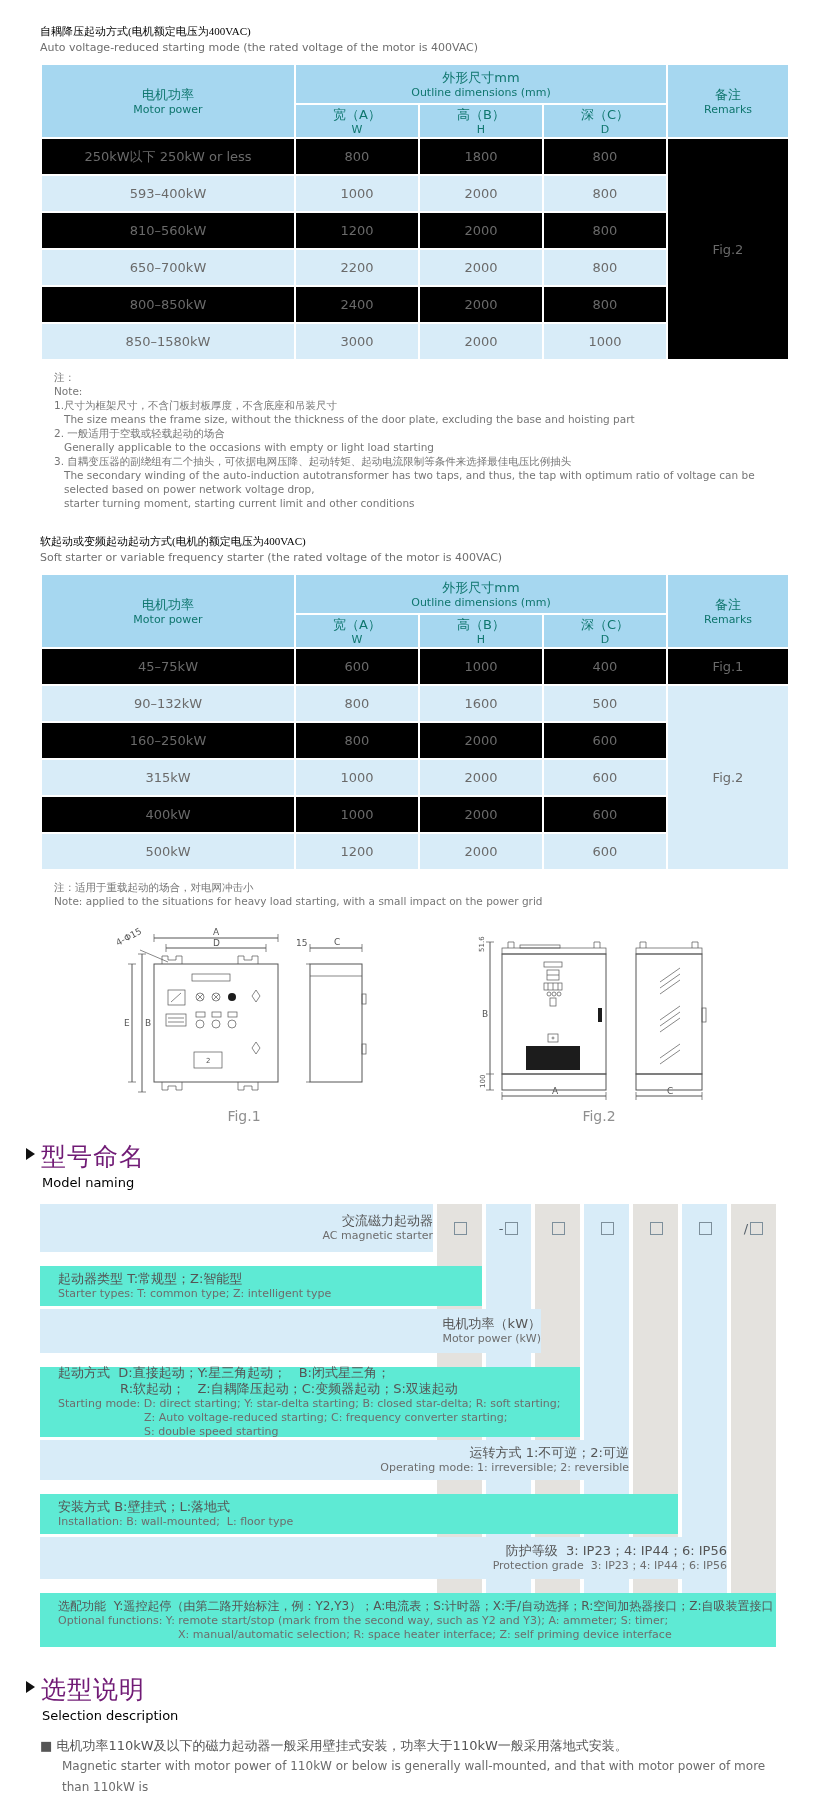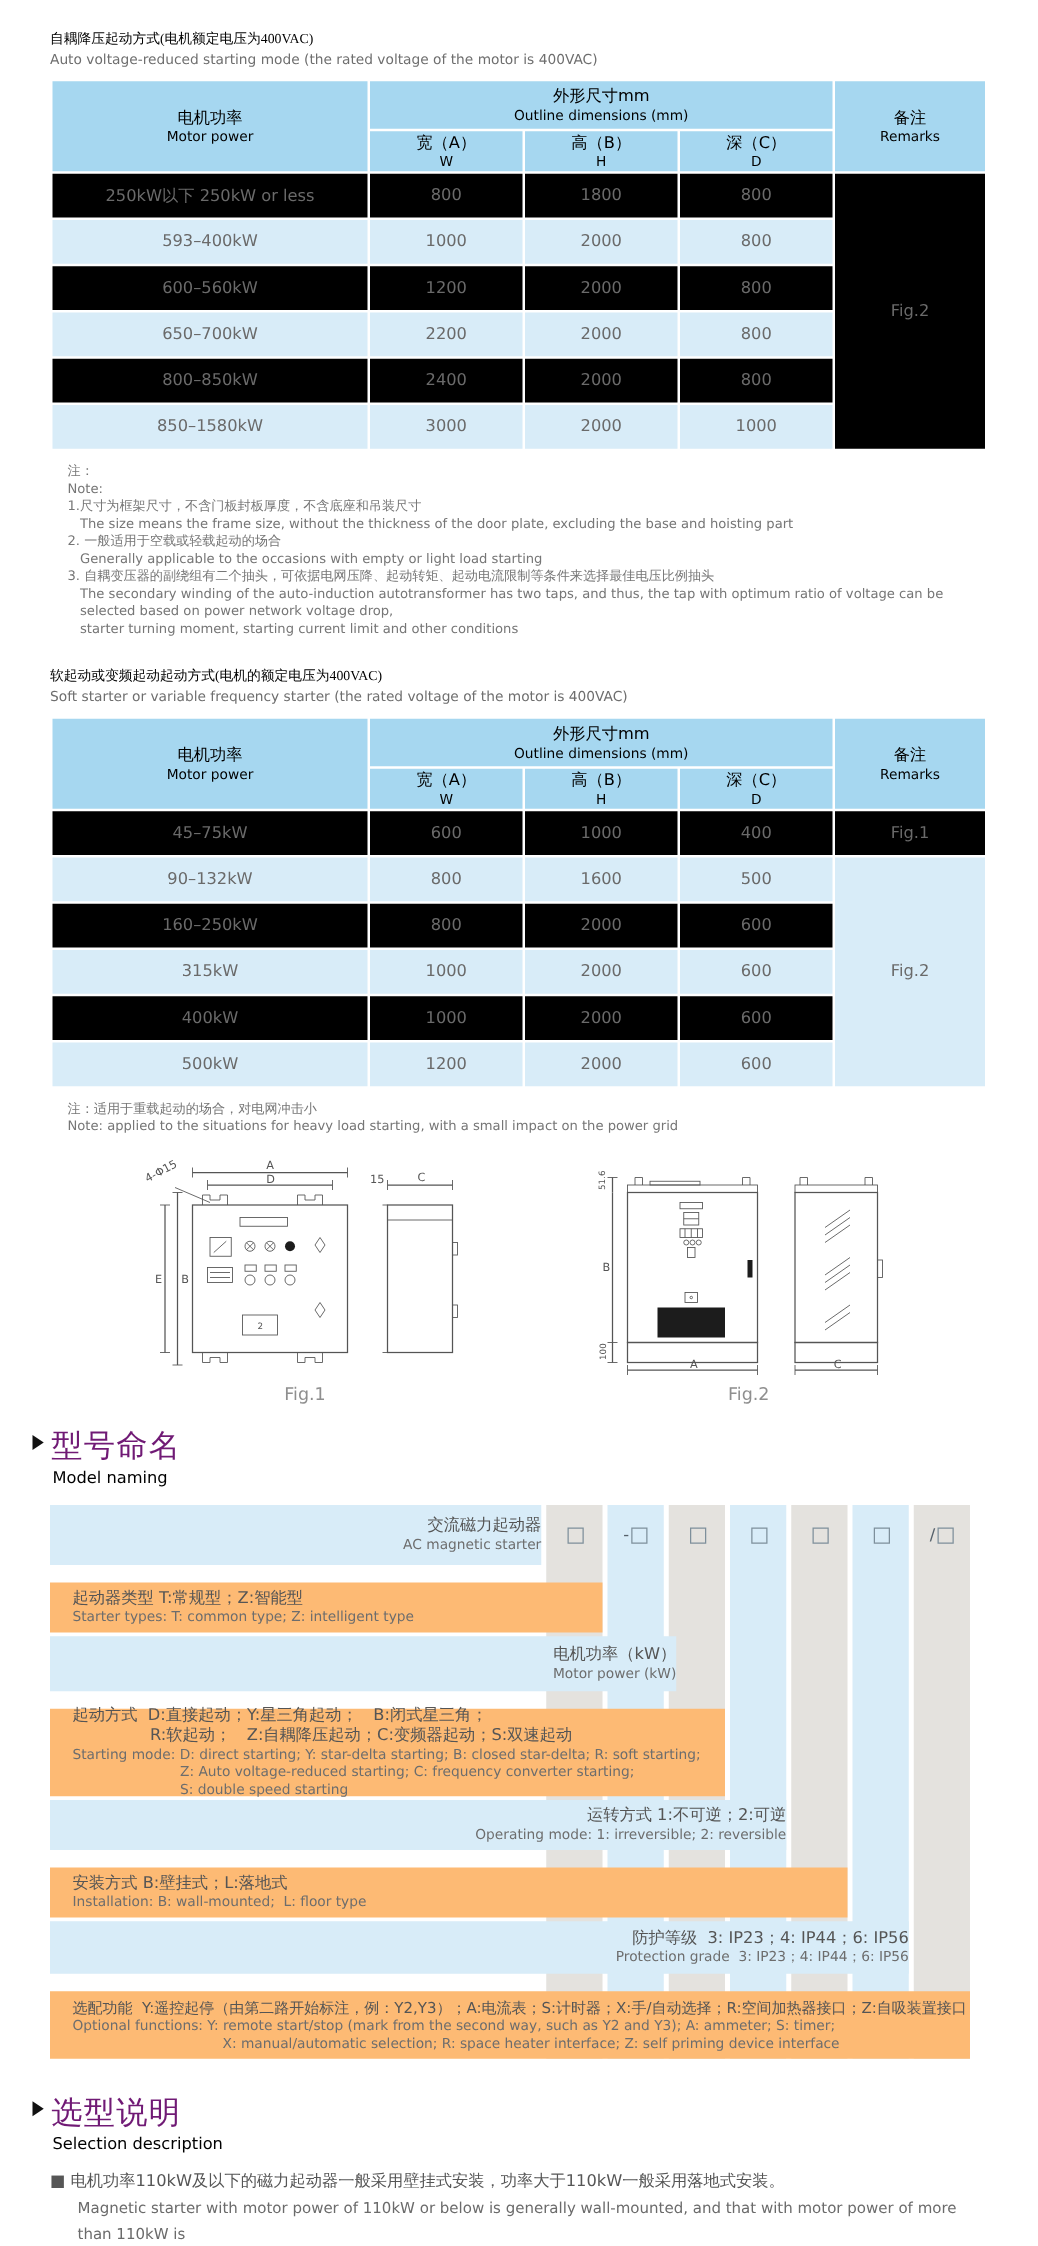--- a/index.html
+++ b/index.html
@@ -10,21 +10,21 @@
   
   .tbl-title-cn { font-size:11px; color:#000000; line-height:18px;font-family:Liberation Serif, serif; }
   .tbl-title-en { font-size:11px; color:#6e6e6e; line-height:15px; }
 
   
   table.dim { width:750px; border-collapse:separate; border-spacing:2px; margin-top:8px; table-layout:fixed; }
   table.dim col.c-power { width:252px; }
   table.dim col.c-num { width:122px; }
   table.dim col.c-rem { width:120px; }
   table.dim th, table.dim td { text-align:center; vertical-align:middle; font-weight:normal; }
-  table.dim th { background:#a6d7f0; color:#000000; }
+  table.dim th { background:#a6d7f0; color:#0f766e; }
   table.dim th .cn { font-size:13px; line-height:17px; }
   table.dim th .en { font-size:11px; line-height:14px; }
   table.dim .hr1 { height:38px; }
   table.dim .hr2 th { height:32px; }
   table.dim td { height:35px; font-size:13px; color:#6a6a6a; }
   table.dim tr.odd td { background:#000000; }
   table.dim tr.even td { background:#d8ecf8; }
   table.dim td.remcell { background:#e7f3fb; font-size:13px; color:#6a6a6a; }
 
   
@@ -50,21 +50,21 @@
   .naming { position:relative; width:750px; margin-top:14px; }
   .strip { position:absolute; top:0; bottom:0; width:45px; }
   .strip.g { background:#e4e2de; }
   .strip.b { background:#d8ecf8; }
   .codebox { position:absolute; top:15px; width:45px; height:18px; display:flex; align-items:center; justify-content:center; font-size:13px; color:#5b6b75; }
   .codebox .sq { display:inline-block; width:13px; height:13px; border:1px solid #7d8f9b; background:transparent; }
   .codebox .pre { margin-right:2px; color:#55606a; font-size:13px; }
   .nm-prefix { position:absolute; top:15px; left:341px; width:50px; font-size:14px; color:#636363; }
   .nm-row { position:relative; z-index:1; display:flex; flex-direction:column; justify-content:center; padding-left:18px; margin-bottom:3px; }
   .nm-row.blue { background:#d8ecf8;text-align:right; }
-  .nm-row.gray { background:#fdba74;margin-top:14px; }
+  .nm-row.gray { background:#5eead4;margin-top:14px; }
   .nm-cn { font-size:13px; color:#555555; line-height:16px; white-space:pre-wrap; }
   .nm-en { font-size:11px; color:#6d6d6d; line-height:14px; white-space:pre-wrap; }
   .ind60 { padding-left:62px; }
   .ind86 { padding-left:86px; }
   .ind120 { padding-left:120px; }
 
   
   .sel { margin-top:12px; font-size:13px; color:#565656; line-height:21px; }
   .sel .en { font-size:12px; color:#6b6b6b; }
   .sel .ind1 { padding-left:22px; }
@@ -122,21 +122,21 @@
       <td>800</td>
       <td rowspan="6" class="remcell">Fig.2</td>
     </tr>
     <tr class="even">
       <td>593–400kW</td>
       <td>1000</td>
       <td>2000</td>
       <td>800</td>
     </tr>
     <tr class="odd">
-      <td>600–560kW</td>
+      <td>810–560kW</td>
       <td>1200</td>
       <td>2000</td>
       <td>800</td>
     </tr>
     <tr class="even">
       <td>650–700kW</td>
       <td>2200</td>
       <td>2000</td>
       <td>800</td>
     </tr>

